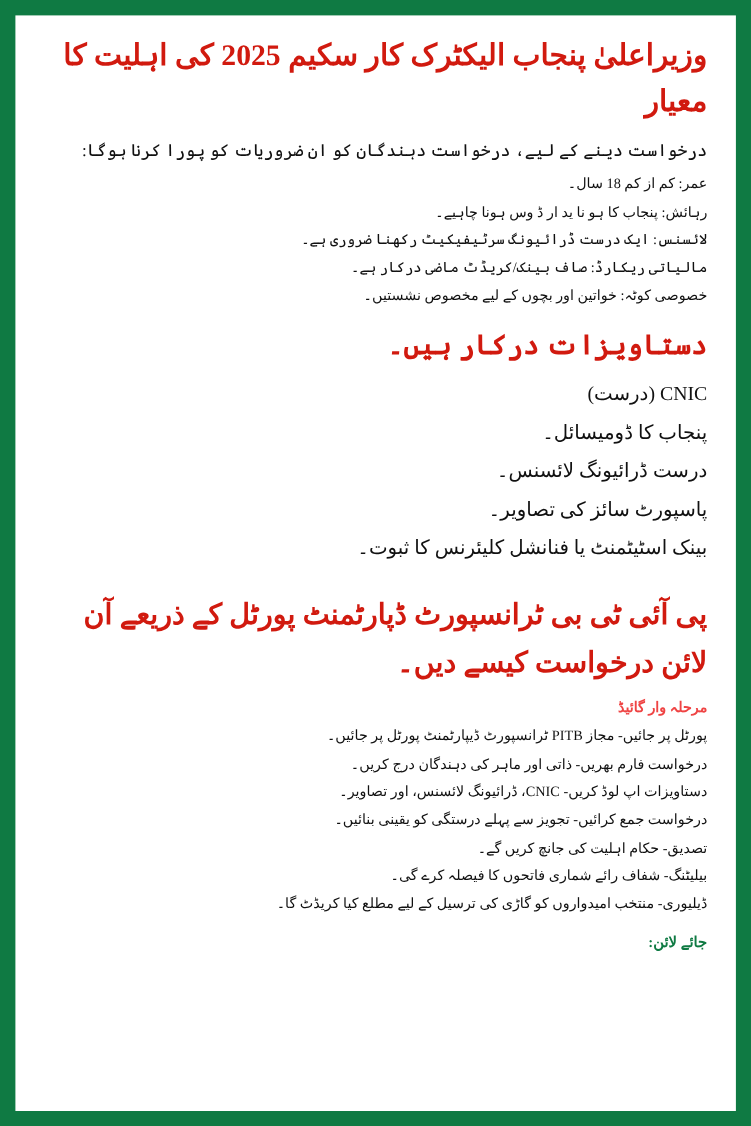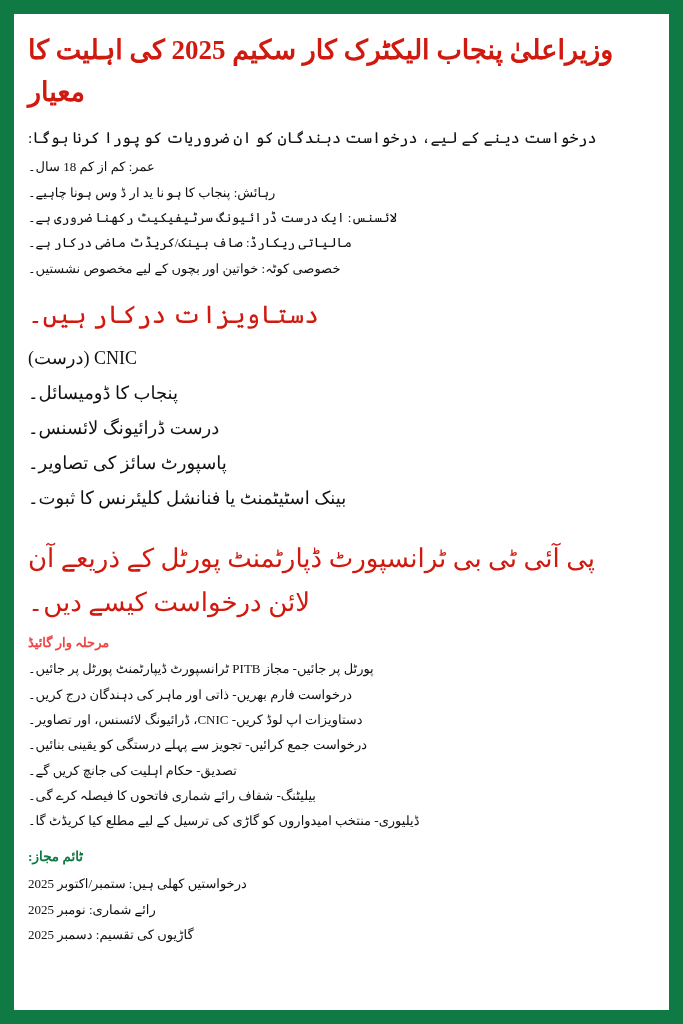--- a/index.html
+++ b/index.html
@@ -17,36 +17,36 @@
     width: 683px;
     height: 1024px;
     box-sizing: border-box;
     border: 14px solid #0f7a43;
     background: #ffffff;
     overflow: hidden;
   }
   .inner {
     position: absolute;
     inset: 0;
-    padding: 10px 26px 8px 14px;
+    padding: 10px 26px 8px 26px;
     box-sizing: border-box;
     direction: rtl;
-    text-align: left;
+    text-align: right;
   }
   .title {
     color: #d11a0f;
     font-weight: bold;
     font-size: 27px;
     line-height: 1.55;
     margin: 6px 0 2px 0;
     letter-spacing: 0px;
   }
   .subhead {
     color: #d11a0f;
-    font-weight: normal;
+    font-weight: bold;
     font-size: 25px;
     line-height: 1.6;
     margin: 14px 0 6px 0;
   }
   .subhead.big {
     font-size: 26px;
     line-height: 1.7;
     margin: 20px 0 4px 0;
   }
   .lead {
@@ -120,22 +120,17 @@
     <ul class="list">
       <li>پورٹل پر جائیں- مجاز PITB ٹرانسپورٹ ڈیپارٹمنٹ پورٹل پر جائیں۔</li>
       <li>درخواست فارم بھریں- ذاتی اور ماہر کی دہندگان درج کریں۔</li>
       <li>دستاویزات اپ لوڈ کریں- CNIC، ڈرائیونگ لائسنس، اور تصاویر۔</li>
       <li>درخواست جمع کرائیں- تجویز سے پہلے درستگی کو یقینی بنائیں۔</li>
       <li>تصدیق- حکام اہلیت کی جانچ کریں گے۔</li>
       <li>بیلیٹنگ- شفاف رائے شماری فاتحوں کا فیصلہ کرے گی۔</li>
       <li>ڈیلیوری- منتخب امیدواروں کو گاڑی کی ترسیل کے لیے مطلع کیا کریڈٹ گا۔</li>
     </ul>
 
-    <div class="timeline-head">ٹائم مجاز:</div>
+    <div class="timeline-head">جائے لائن:</div>
 
-    <ul class="list">
-      <li>درخواستیں کھلی ہیں: ستمبر/اکتوبر 2025</li>
-      <li>رائے شماری: نومبر 2025</li>
-      <li>گاڑیوں کی تقسیم: دسمبر 2025</li>
-    </ul>
 
   </div>
 </div>
 
 </body></html>

